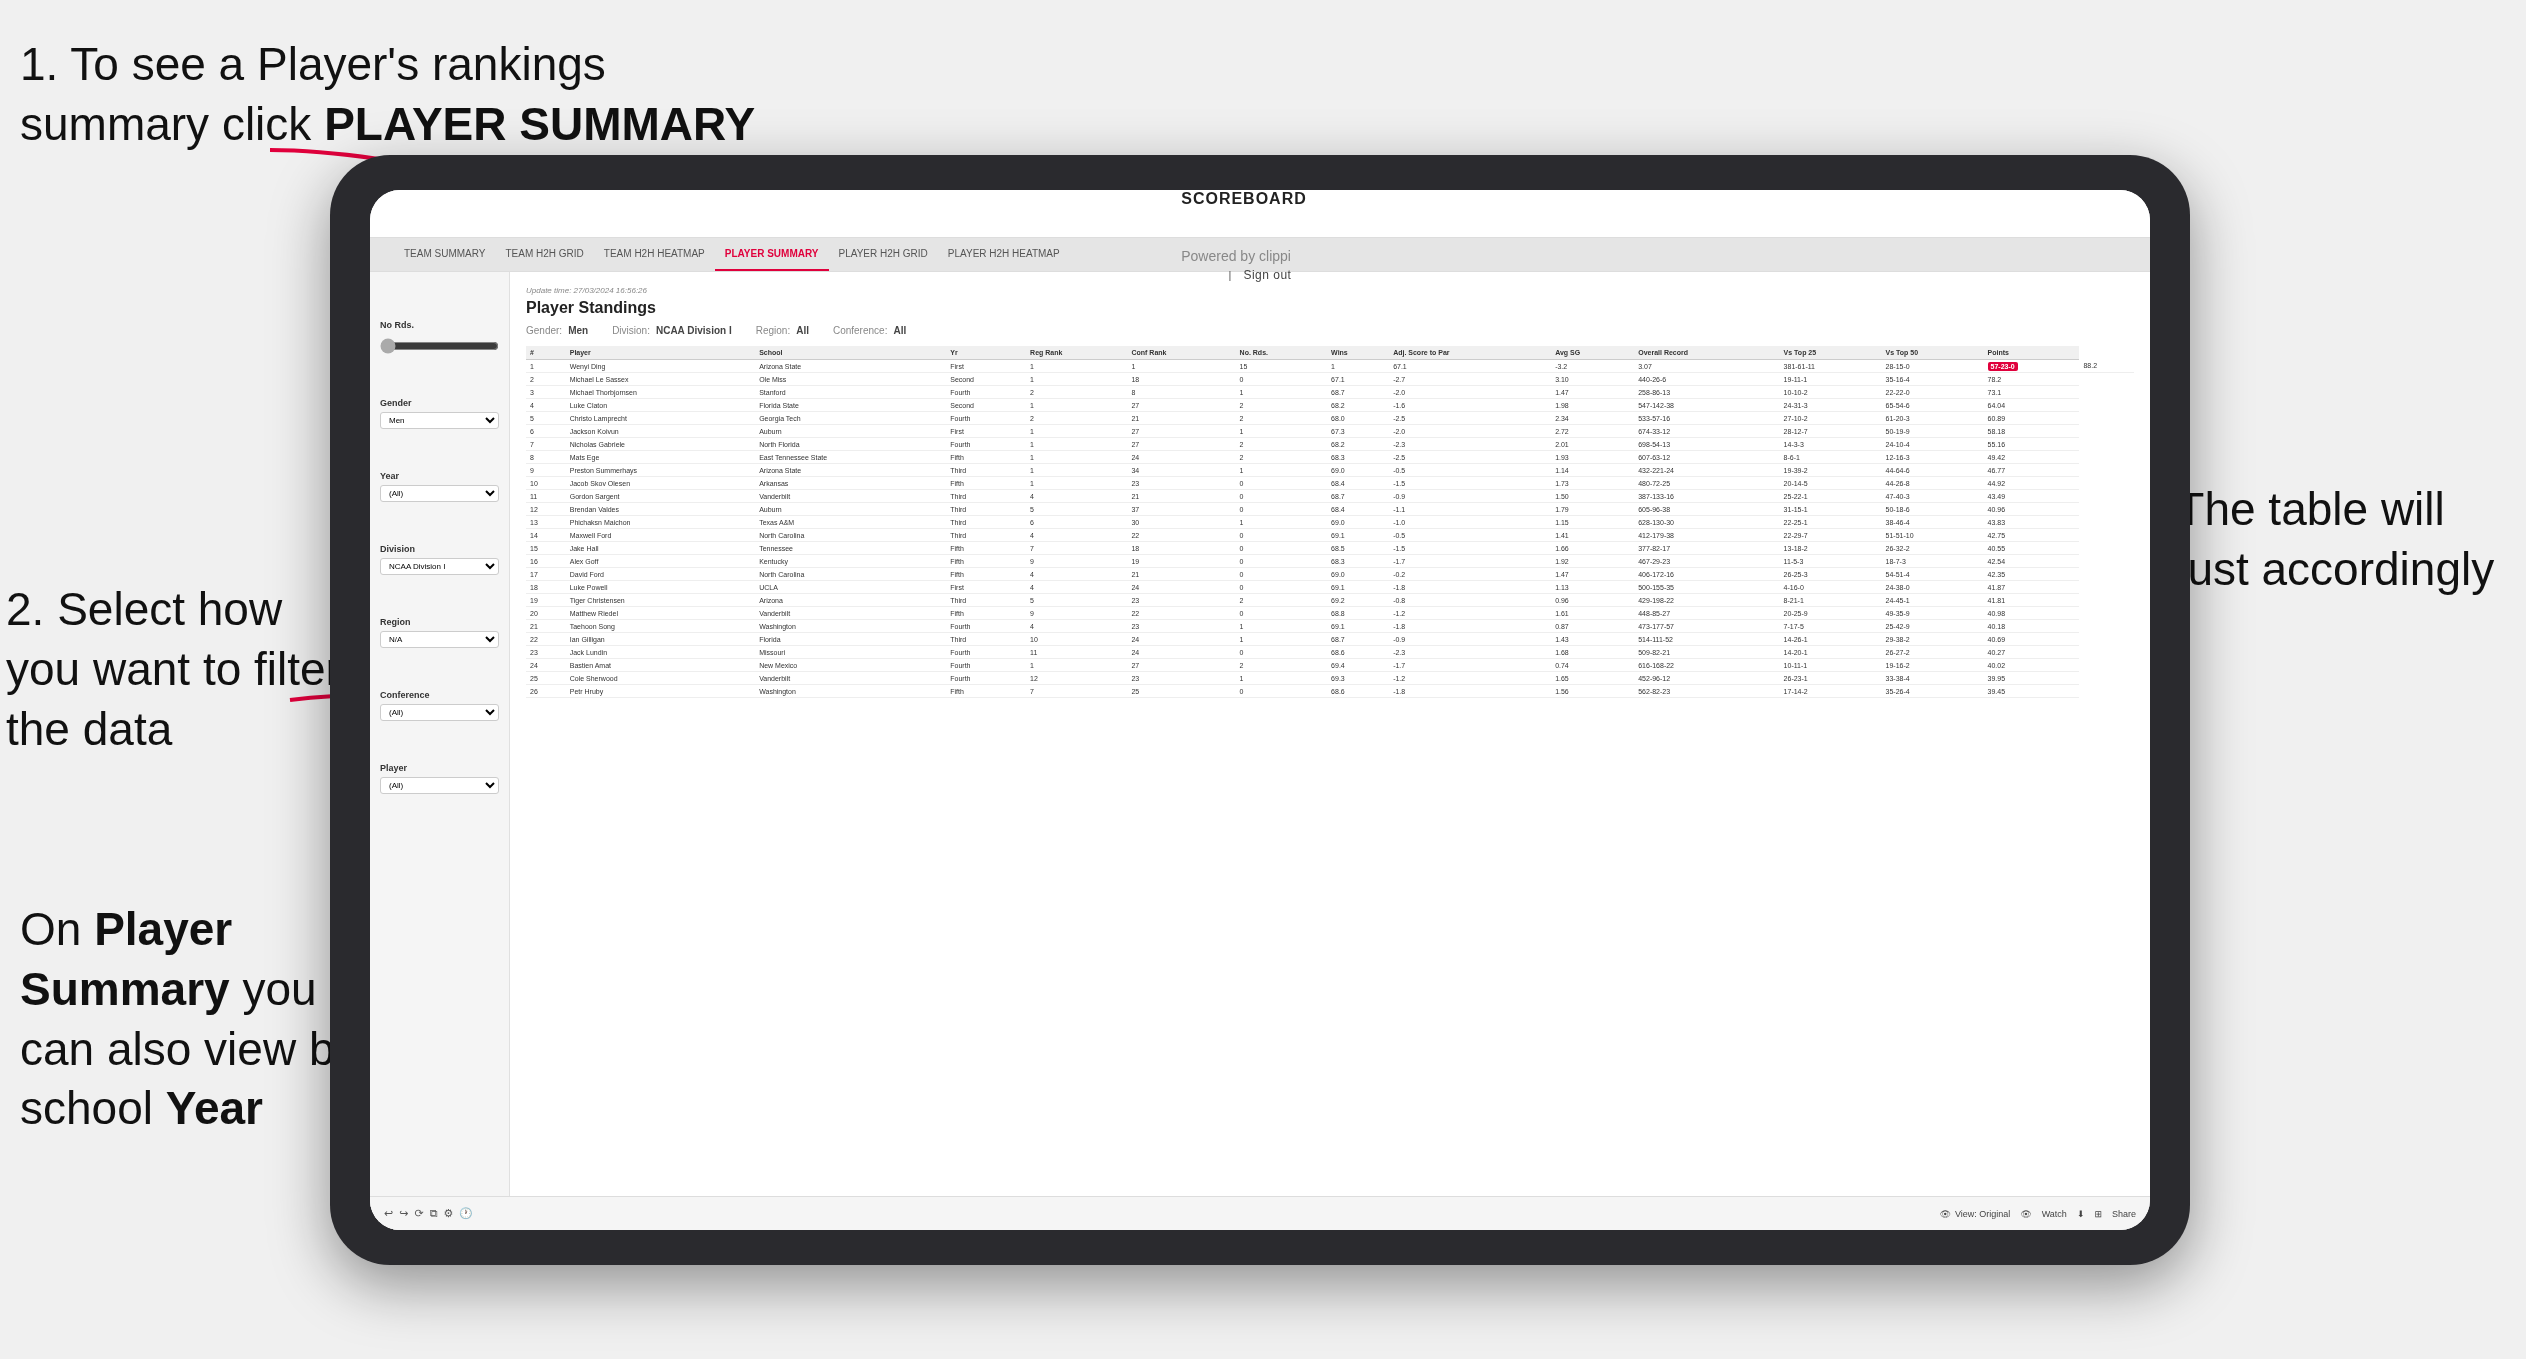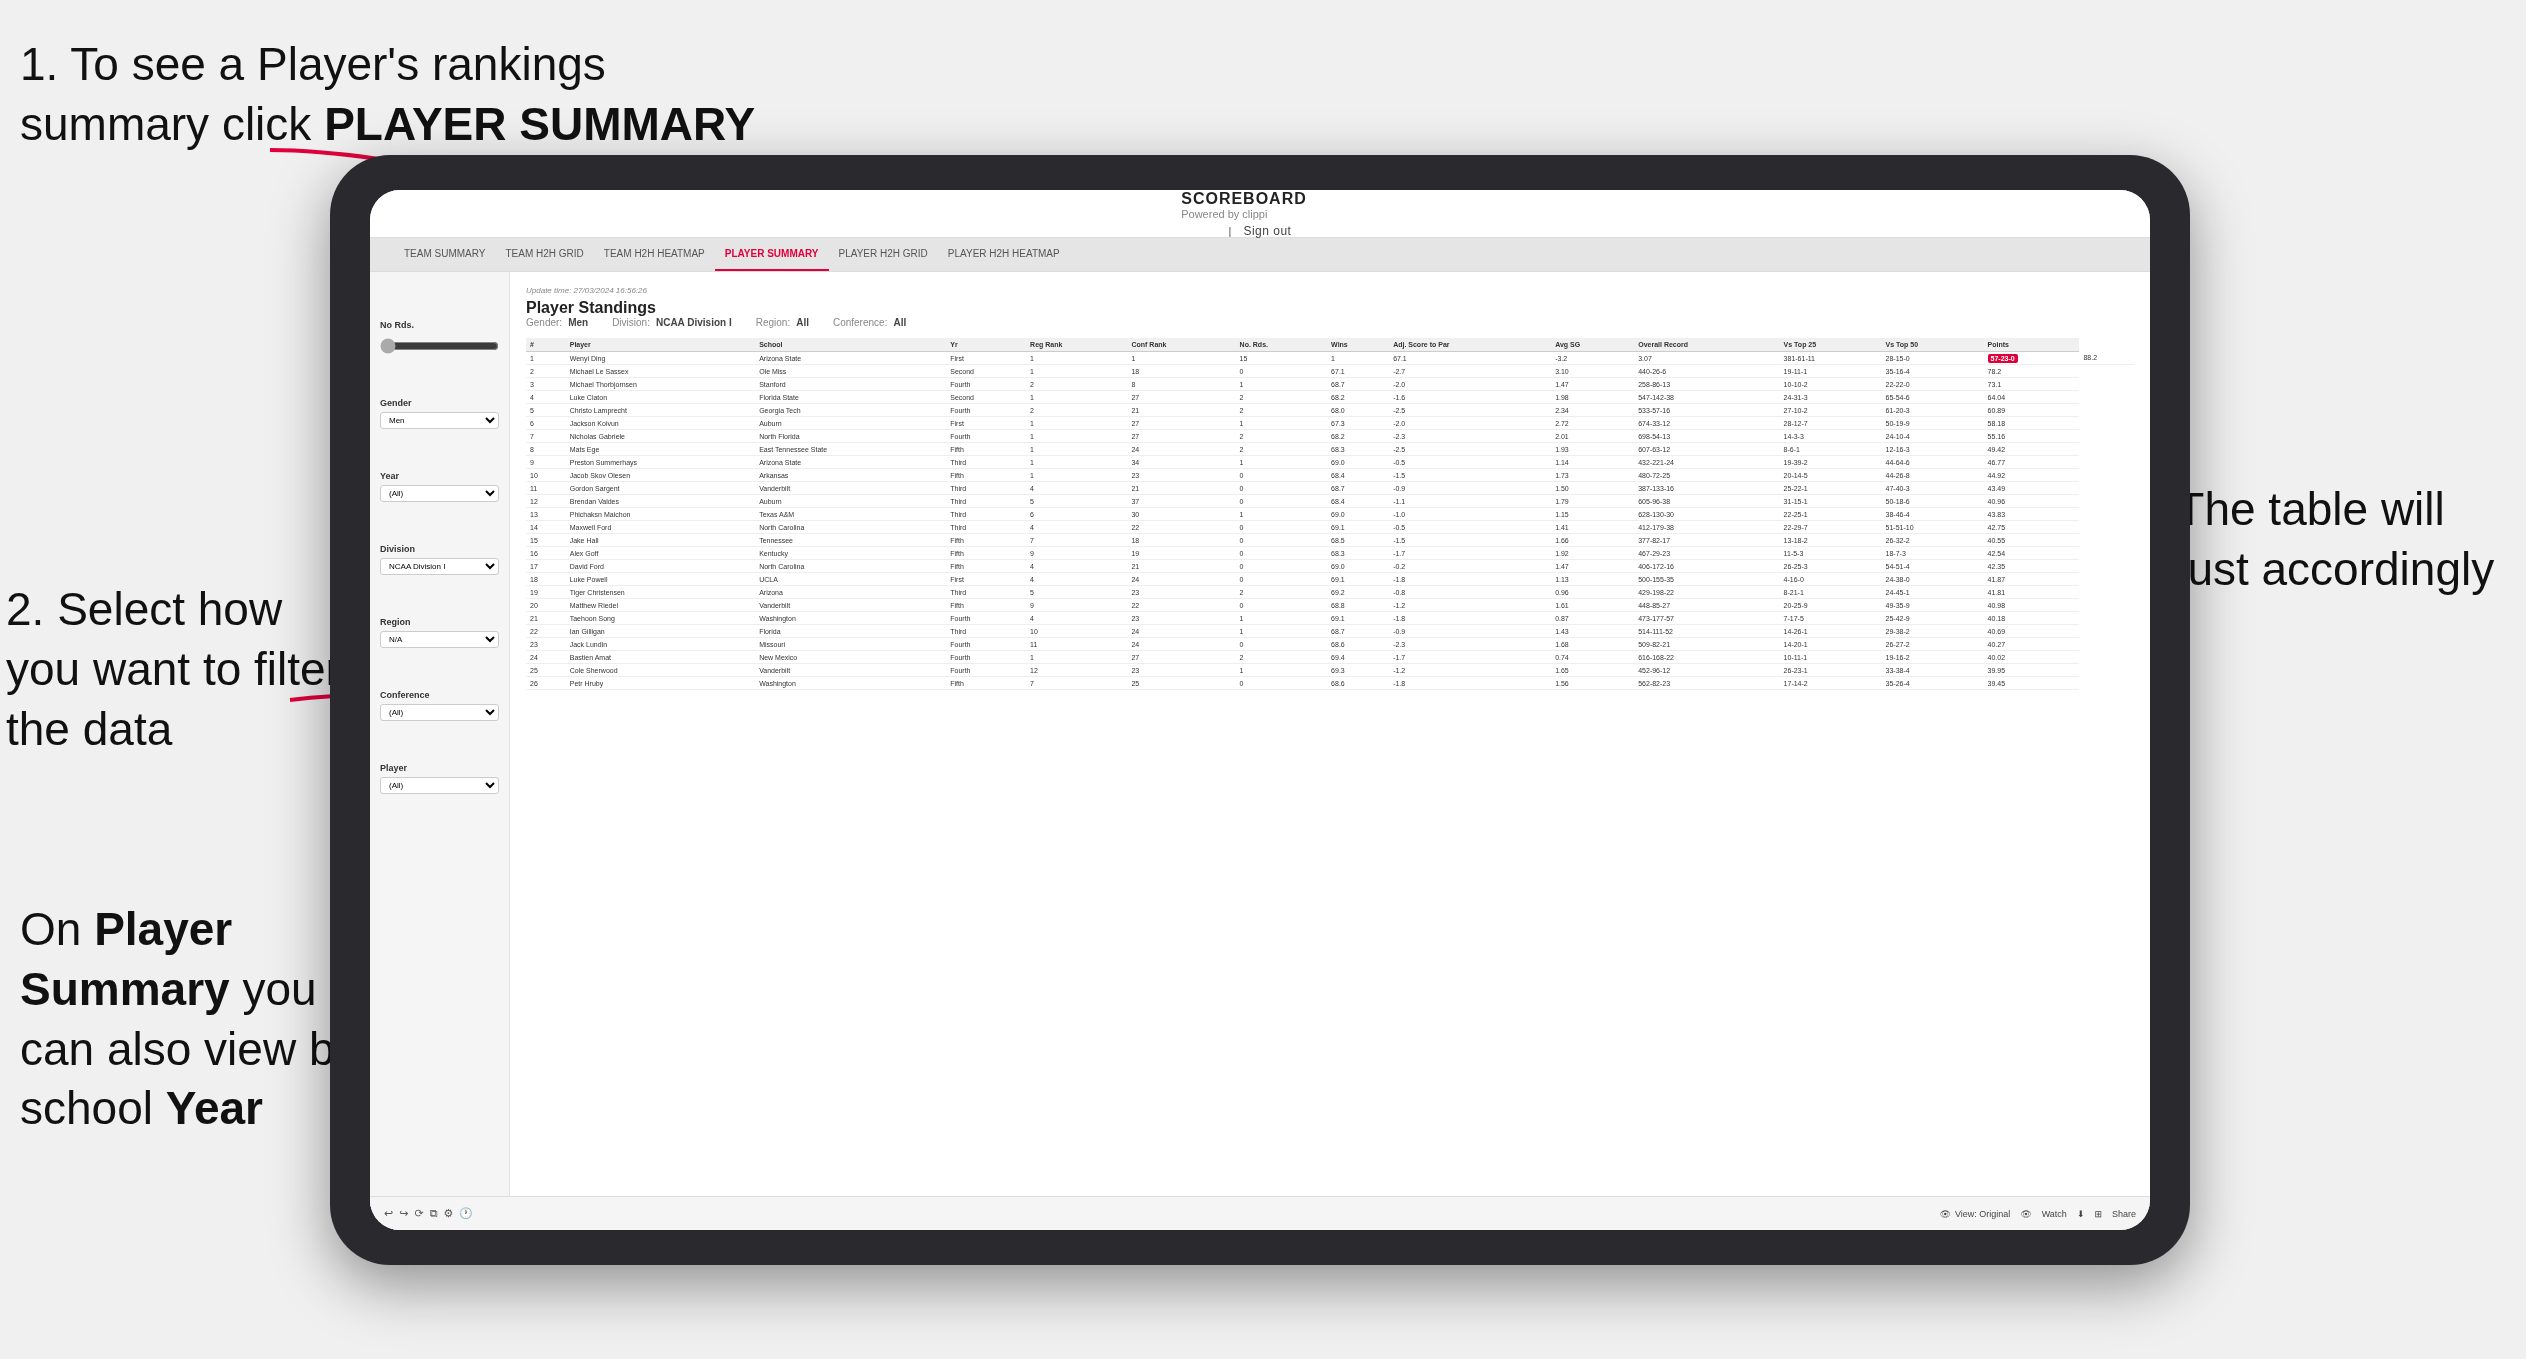--- a/index.html
+++ b/index.html
@@ -68,22 +68,23 @@
     }
 
     .app-logo .scoreboard {
       font-size: 16px;
       font-weight: 800;
       color: #222;
       letter-spacing: 1px;
     }
 
     .app-logo .powered {
-      font-size: 11px;
+      font-size: 14px;
       color: #888;
+      margin-top: 40px;
     }
 
     .nav-items {
       display: flex;
       gap: 28px;
       flex: 1;
     }
 
     .nav-item {
       font-size: 12px;
@@ -186,21 +187,21 @@
       font-size: 8px;
       color: #888;
       margin-bottom: 4px;
       font-style: italic;
     }
 
     .table-title {
       font-size: 16px;
       font-weight: 700;
       color: #222;
-      margin-bottom: 0;
+      margin-bottom: 8px;
     }
 
     .filters-row {
       display: flex;
       gap: 24px;
       font-size: 10px;
       color: #444;
       margin-bottom: 10px;
     }
 

